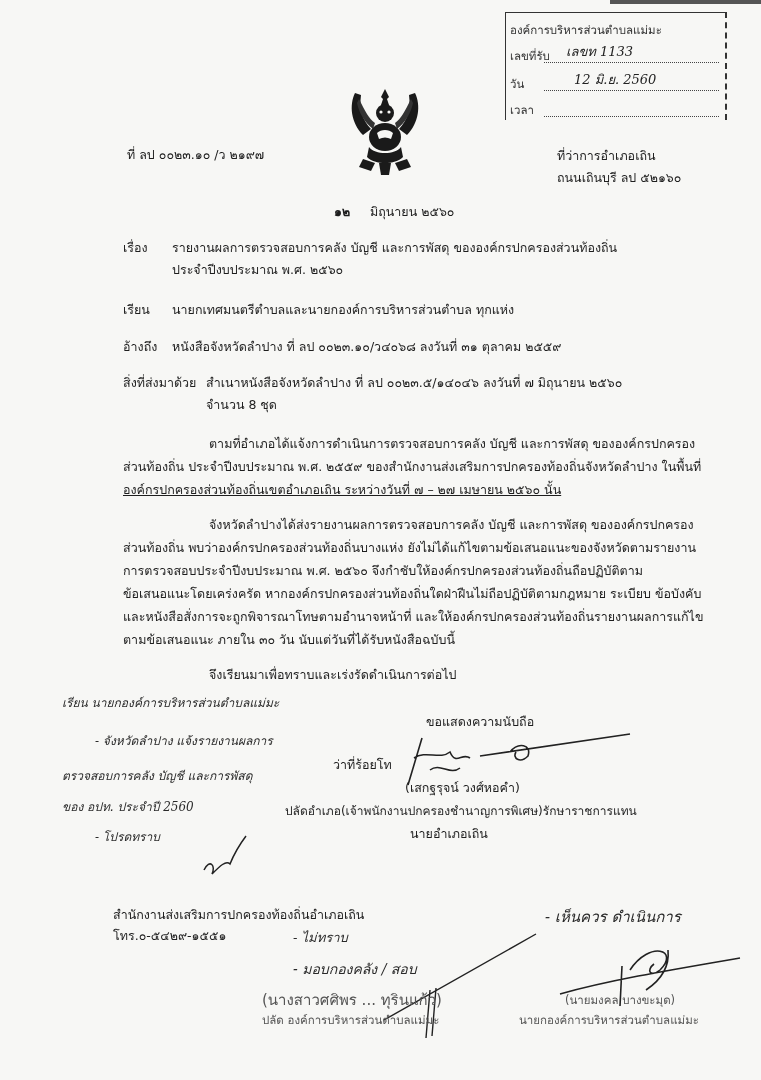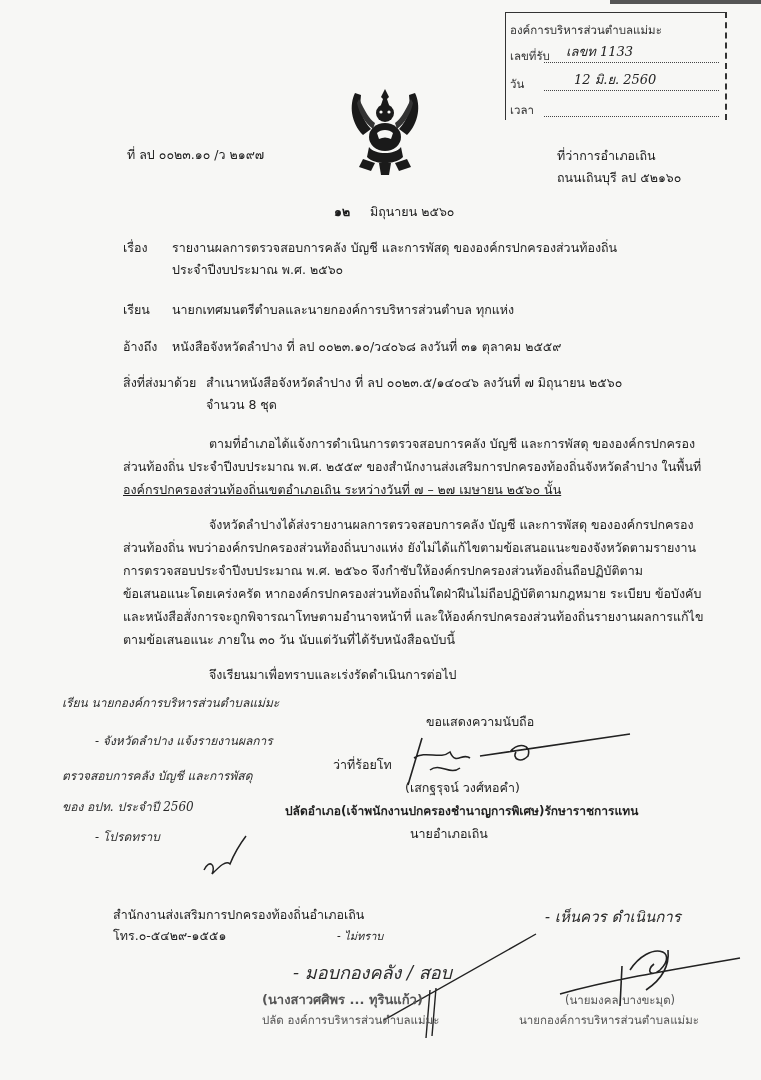--- a/index.html
+++ b/index.html
@@ -107,33 +107,33 @@
 <svg class="abs" style="left:200px; top:830px;" width="50" height="50">
   <path d="M4 40 C10 28 16 36 12 44 C20 36 26 30 30 34 C34 24 40 14 46 6" fill="none" stroke="#222" stroke-width="1.5"></path>
 </svg>
 
 <div class="abs t" style="left:410px; top:714px;margin-left:16px;">ขอแสดงความนับถือ</div>
 <div class="abs t" style="left:333px; top:757px;">ว่าที่ร้อยโท</div>
 <svg class="abs" style="left:400px; top:730px;" width="240" height="60">
   <path d="M8 55 L22 8 M14 28 C26 20 40 30 50 22 C56 36 62 22 70 28 M30 40 C40 32 50 46 60 38 M110 22 C118 12 132 14 128 26 C120 34 112 28 116 22 M80 26 L230 4" fill="none" stroke="#222" stroke-width="1.6"></path>
 </svg>
 <div class="abs t" style="left:405px; top:780px;">(เสกฐรุจน์ วงศ์หอคำ)</div>
-<div class="abs t" style="left:285px; top:803px; font-size:12px;font-weight:bold;">ปลัดอำเภอ(เจ้าพนักงานปกครองชำนาญการพิเศษ)รักษาราชการแทน</div>
+<div class="abs t" style="left:285px; top:803px; font-size:12px;">ปลัดอำเภอ(เจ้าพนักงานปกครองชำนาญการพิเศษ)รักษาราชการแทน</div>
 <div class="abs t" style="left:410px; top:826px;">นายอำเภอเถิน</div>
 
 <div class="abs t" style="left:113px; top:907px;">สำนักงานส่งเสริมการปกครองท้องถิ่นอำเภอเถิน</div>
 <div class="abs t" style="left:113px; top:928px;">โทร.๐-๕๔๒๙-๑๕๕๑</div>
 
-<div class="abs hand" style="left:293px; top:927px; font-size:11px;margin-left:44px;">- ไม่ทราบ</div>
-<div class="abs hand" style="left:293px; top:958px; font-size:18px;">- มอบกองคลัง / สอบ</div>
+<div class="abs hand" style="left:293px; top:927px; font-size:13px;">- ไม่ทราบ</div>
+<div class="abs hand" style="left:293px; top:958px; font-size:14px;">- มอบกองคลัง / สอบ</div>
 <svg class="abs" style="left:380px; top:930px;" width="160" height="110">
   <path d="M4 90 L156 4 M50 60 L46 108 M56 58 L52 106" fill="none" stroke="#222" stroke-width="1.4"></path>
 </svg>
 
-<div class="abs t faint" style="left:262px; top:992px; font-size:13px;font-weight:bold;">(นางสาวศศิพร ... ทุรินแก้ว)</div>
+<div class="abs t faint" style="left:262px; top:992px; font-size:15px;">(นางสาวศศิพร ... ทุรินแก้ว)</div>
 <div class="abs t faint" style="left:262px; top:1012px; font-size:11.5px;">ปลัด องค์การบริหารส่วนตำบลแม่มะ</div>
 
 <div class="abs hand" style="left:545px; top:905px; font-size:15px;">- เห็นควร ดำเนินการ</div>
 <svg class="abs" style="left:550px; top:930px;" width="200" height="80">
   <path d="M10 64 C60 50 120 40 190 28 M70 76 L72 36 M80 40 C100 10 130 20 110 40 C100 48 96 40 104 34 M96 60 C108 52 120 40 118 20" fill="none" stroke="#222" stroke-width="1.6"></path>
 </svg>
 <div class="abs t faint" style="left:565px; top:992px; font-size:11.5px;">(นายมงคล บางขะมุด)</div>
 <div class="abs t faint" style="left:519px; top:1012px; font-size:11.5px;">นายกองค์การบริหารส่วนตำบลแม่มะ</div>
 
 </body></html>

